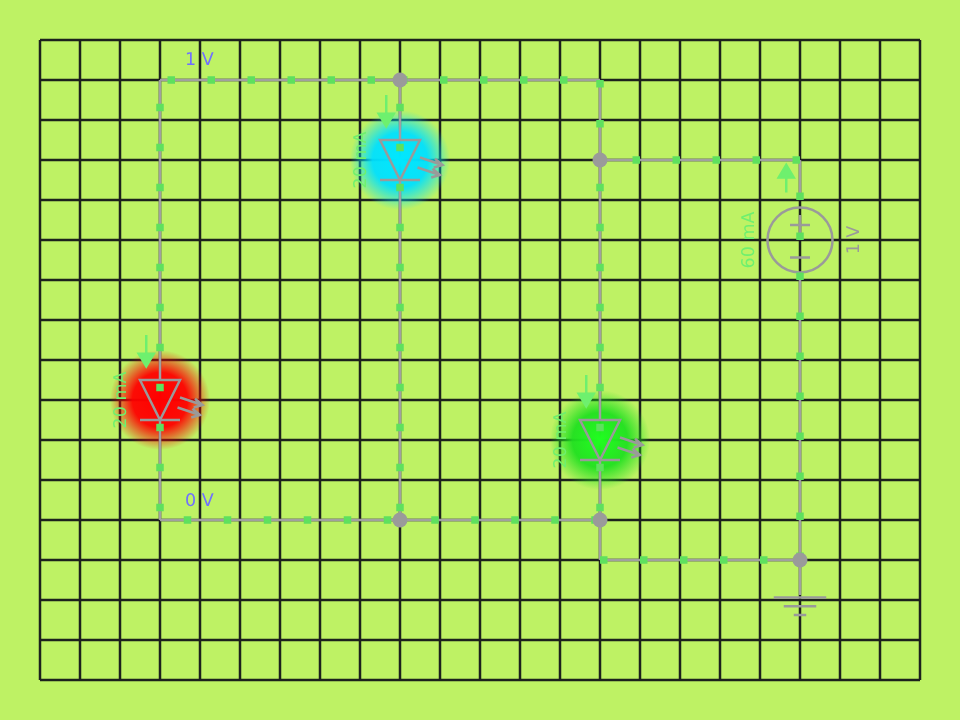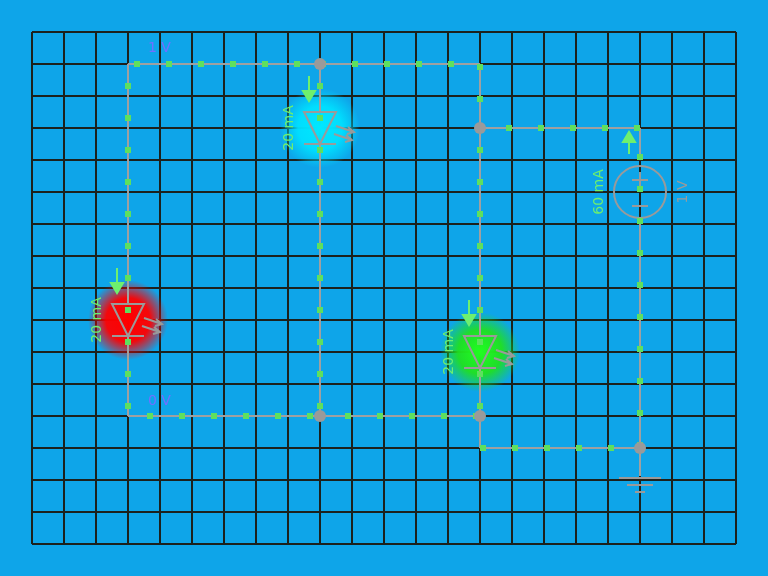--- a/index.html
+++ b/index.html
@@ -1,16 +1,16 @@
 <!DOCTYPE html>
 <html><head>
 <meta charset="utf-8">
 <style>
   html,body{margin:0;padding:0;background:#000;}
-  #stage{position:relative;width:768px;height:576px;background:#0ea5e9;overflow:hidden;}
+  #stage{position:relative;width:768px;height:576px;background:#bef264;overflow:hidden;}
   svg{position:absolute;left:0;top:0;}
   .lbl{font-family:"DejaVu Sans",sans-serif;}
 </style>
 </head>
 <body>
 
 <div id="stage">
   <svg id="svg" width="768" height="576">
     <defs>
       <radialGradient id="gRed">

